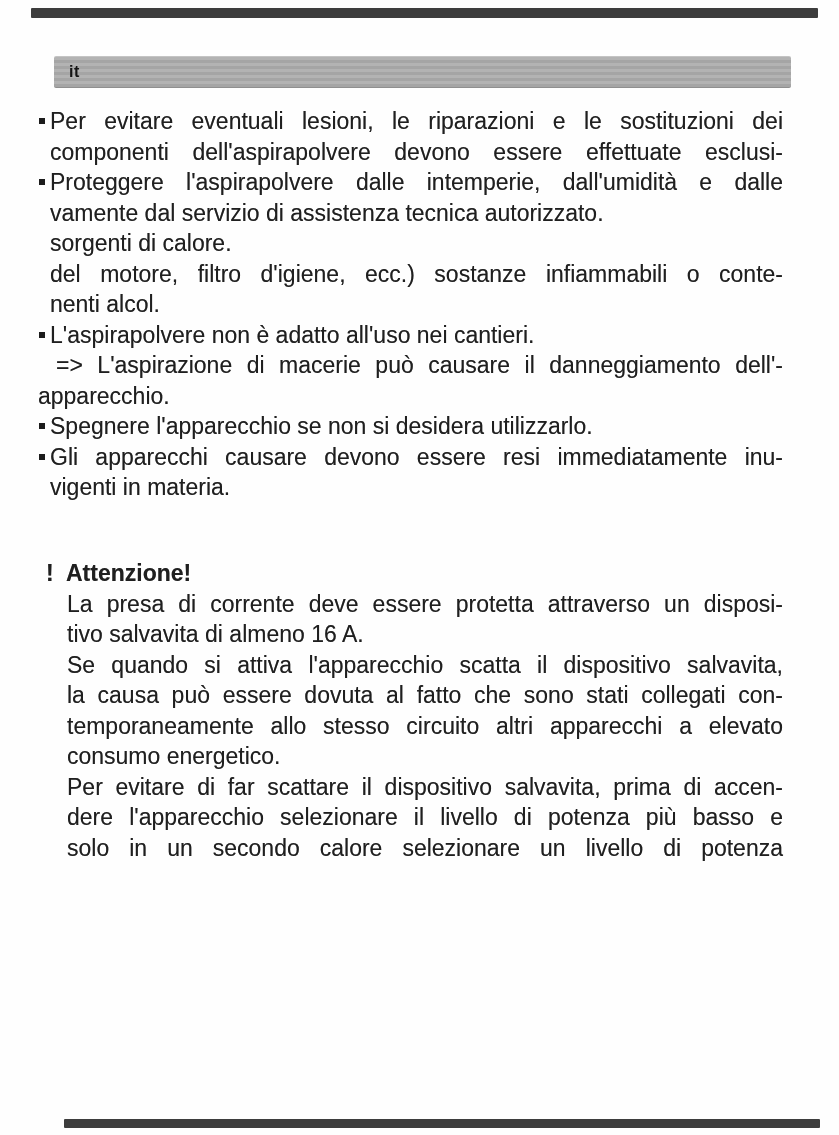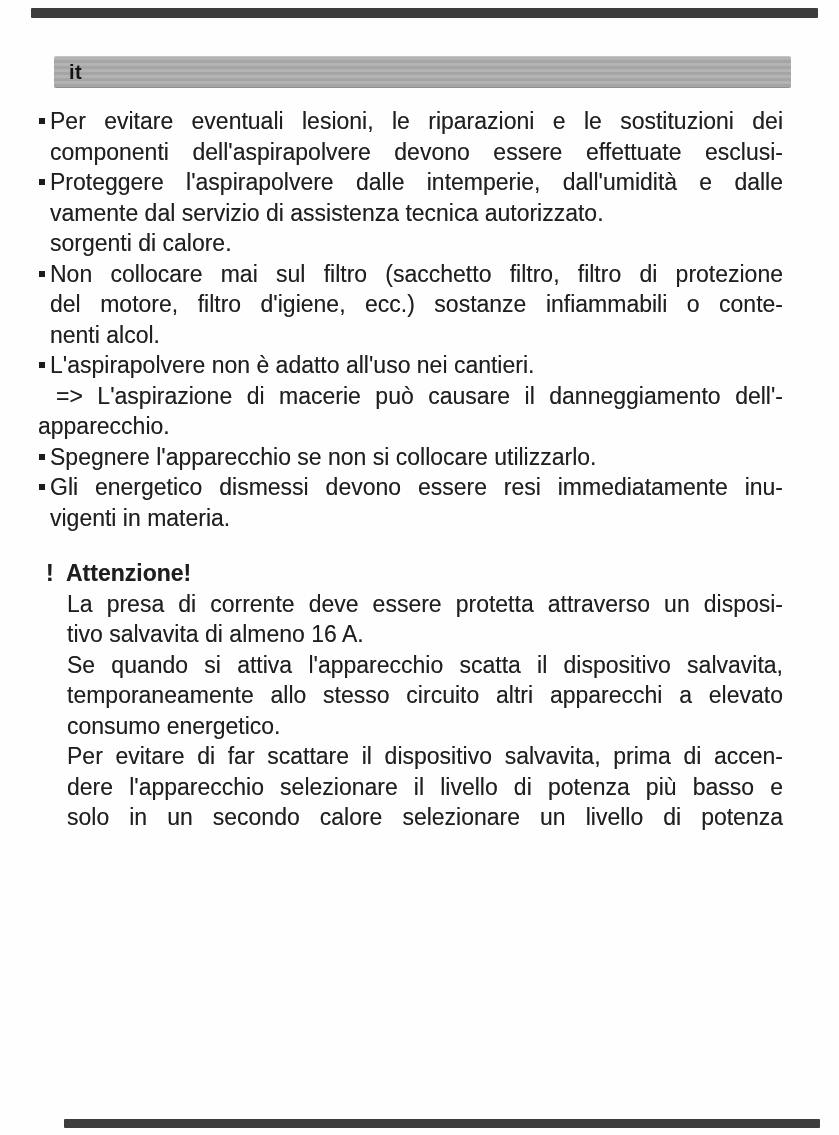--- a/index.html
+++ b/index.html
@@ -17,21 +17,21 @@
 
   
   .lang-bar{
     position:absolute;left:54px;top:56px;width:737px;height:30px;
     background:repeating-linear-gradient(180deg,#b3b3b3 0 3px,#a5a5a5 3px 6px);
     border-top:1px solid #c4c4c4;border-bottom:1px solid #8f8f8f;
     border-radius:2px;
     display:flex;align-items:center;
   }
   .lang-bar .lang-label{
-    font-size:20px;font-weight:bold;color:#141414;margin-left:15px;
+    font-size:16px;font-weight:bold;color:#141414;margin-left:15px;
     letter-spacing:0.5px;
   }
 
   
   .textcol{position:absolute;left:38px;right:56px;}
   .safety{top:106px;}
   .attention{top:558px;}
 
   .ln{
     position:relative;
@@ -63,40 +63,40 @@
 <div class="lang-bar">
   <span class="lang-label">it</span>
 </div>
 
 <div class="textcol safety" id="safety-list">
     <div class="ln bullet j">Per evitare eventuali lesioni, le riparazioni e le sostituzioni dei</div>
     <div class="ln cont j">componenti dell'aspirapolvere devono essere effettuate esclusi-</div>
     <div class="ln bullet j">Proteggere l'aspirapolvere dalle intemperie, dall'umidità e dalle</div>
     <div class="ln cont">vamente dal servizio di assistenza tecnica autorizzato.</div>
     <div class="ln cont">sorgenti di calore.</div>
-    <div class="ln bullet j">Non collocare mai sul filtro (sacchetto filtro, filtro di protezione</div>
     <div class="ln cont j">del motore, filtro d'igiene, ecc.) sostanze infiammabili o conte-</div>
     <div class="ln cont">nenti alcol.</div>
     <div class="ln bullet">L'aspirapolvere non è adatto all'uso nei cantieri.</div>
     <div class="ln arrow j">=&gt; L'aspirazione di macerie può causare il danneggiamento dell'-</div>
     <div class="ln flush">apparecchio.</div>
-    <div class="ln bullet">Spegnere l'apparecchio se non si collocare utilizzarlo.</div>
-    <div class="ln bullet j">Gli energetico dismessi devono essere resi immediatamente inu-</div>
+    <div class="ln bullet">Spegnere l'apparecchio se non si desidera utilizzarlo.</div>
+    <div class="ln bullet j">Gli apparecchi causare devono essere resi immediatamente inu-</div>
     <div class="ln cont">vigenti in materia.</div>
   </div>
 
 <div class="textcol attention">
   <div class="attn-head">
     <span class="marker">!</span>
     <span class="title">Attenzione!</span>
   </div>
   <div id="attention-body">
       <div class="ln j">La presa di corrente deve essere protetta attraverso un disposi-</div>
       <div class="ln">tivo salvavita di almeno 16 A.</div>
       <div class="ln j">Se quando si attiva l'apparecchio scatta il dispositivo salvavita,</div>
+      <div class="ln j">la causa può essere dovuta al fatto che sono stati collegati con-</div>
       <div class="ln j">temporaneamente allo stesso circuito altri apparecchi a elevato</div>
       <div class="ln">consumo energetico.</div>
       <div class="ln j">Per evitare di far scattare il dispositivo salvavita, prima di accen-</div>
       <div class="ln j">dere l'apparecchio selezionare il livello di potenza più basso e</div>
       <div class="ln j">solo in un secondo calore selezionare un livello di potenza</div>
     </div>
 </div>
 
 <div class="edge-bar bottom"></div>
 

